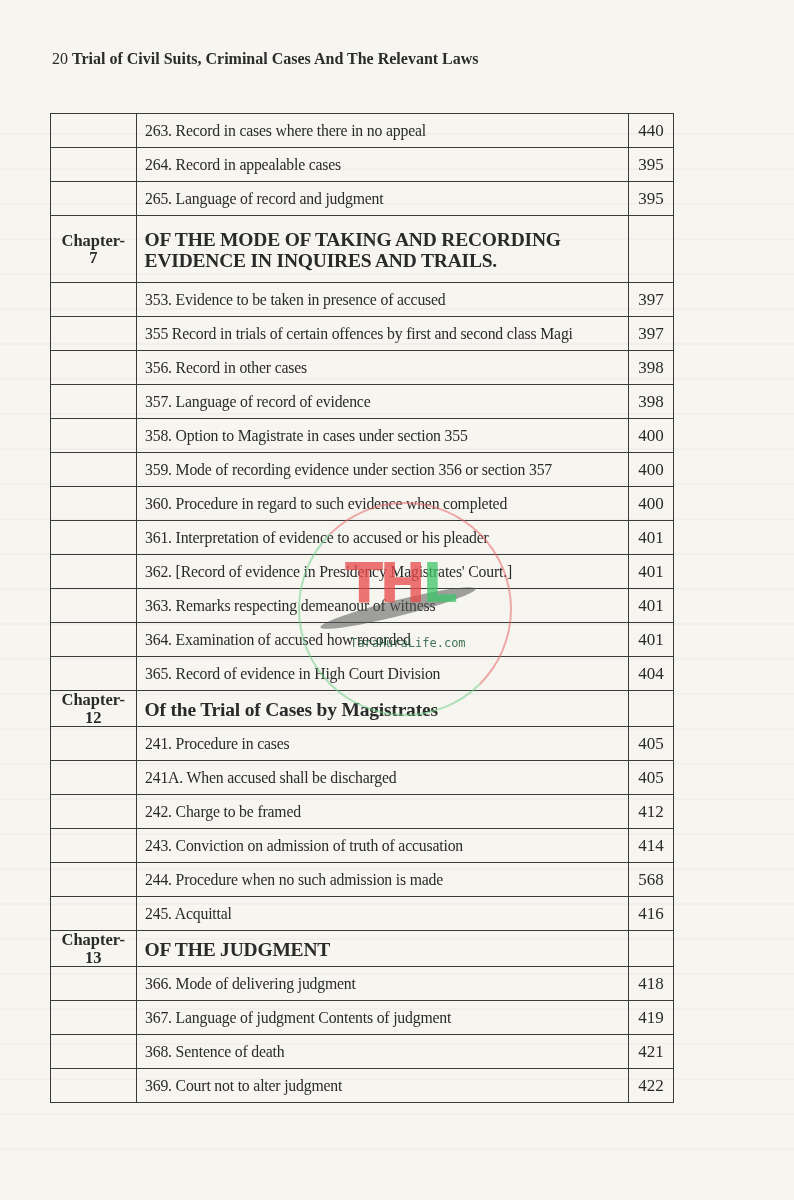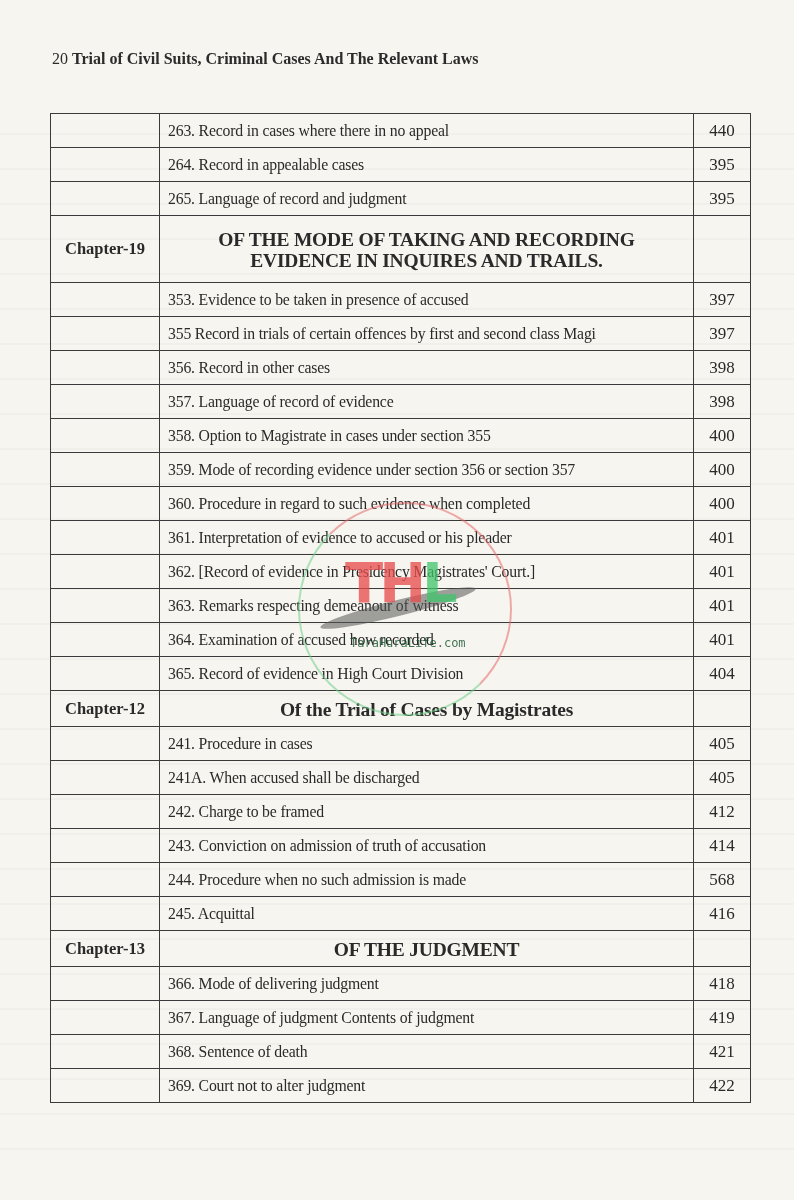--- a/index.html
+++ b/index.html
@@ -12,31 +12,31 @@
     background:
       repeating-linear-gradient(180deg, transparent 0 33px, rgba(0,0,0,0.04) 33px 35px);
     opacity:0.6;
   }
   .running-head {
     position:absolute; left:52px; top:50px; font-size:16px; color:#2b2b2b;
   }
   .running-head .pg { font-weight:normal; }
   .running-head .title { font-weight:bold; }
   table.toc {
-    position:absolute; left:50px; top:113px; width:701px;
+    position:absolute; left:50px; top:113px; width:624px;
     border-collapse:collapse; font-size:17.5px; background:transparent;
   }
   table.toc td {
     border:1.5px solid #3a3a3a; padding:0 8px; height:33px; vertical-align:middle;
     line-height:1.05;
   }
   td.ch { width:92px; text-align:center; font-weight:bold; font-size:16.5px; }
   td.desc { letter-spacing:-0.2px; transform-origin:left; }
   td.pg { width:40px; text-align:center; font-size:17px; }
-  tr.heading td.desc { font-weight:bold; font-size:19.5px; line-height:1.1; padding-top:2px;text-align:center; }
+  tr.heading td.desc { font-weight:bold; font-size:19.5px; line-height:1.1; padding-top:2px; }
   tr.heading.tall td { height:64px; }
   .narrow { display:inline-block; transform:scaleX(0.9); transform-origin:left center; white-space:nowrap; }
   .watermark {
     position:absolute; left:298px; top:502px; width:210px; height:210px; border-radius:50%;
     border:2px solid; border-color:#e56b6b #e56b6b #6fd08a #6fd08a; opacity:0.55; pointer-events:none;
   }
   .wm-logo {
     position:absolute; left:345px; top:550px; font-family:"DejaVu Sans", sans-serif;
     font-weight:bold; font-size:56px; color:#e84a4a; opacity:0.75; letter-spacing:-4px; pointer-events:none;text-align:center;
   }
@@ -71,21 +71,21 @@
         <td class="ch"></td>
         <td class="desc"><span class="narrow">264. Record in appealable cases</span></td>
         <td class="pg">395</td>
       </tr>
       <tr>
         <td class="ch"></td>
         <td class="desc"><span class="narrow">265. Language of record and judgment</span></td>
         <td class="pg">395</td>
       </tr>
       <tr class="heading tall">
-        <td class="ch">Chapter-19</td>
+        <td class="ch">Chapter-7</td>
         <td class="desc"><span class="">OF THE MODE OF TAKING AND RECORDING EVIDENCE IN INQUIRES AND TRAILS.</span></td>
         <td class="pg"></td>
       </tr>
       <tr>
         <td class="ch"></td>
         <td class="desc"><span class="narrow">353. Evidence to be taken in presence of accused</span></td>
         <td class="pg">397</td>
       </tr>
       <tr>
         <td class="ch"></td>

